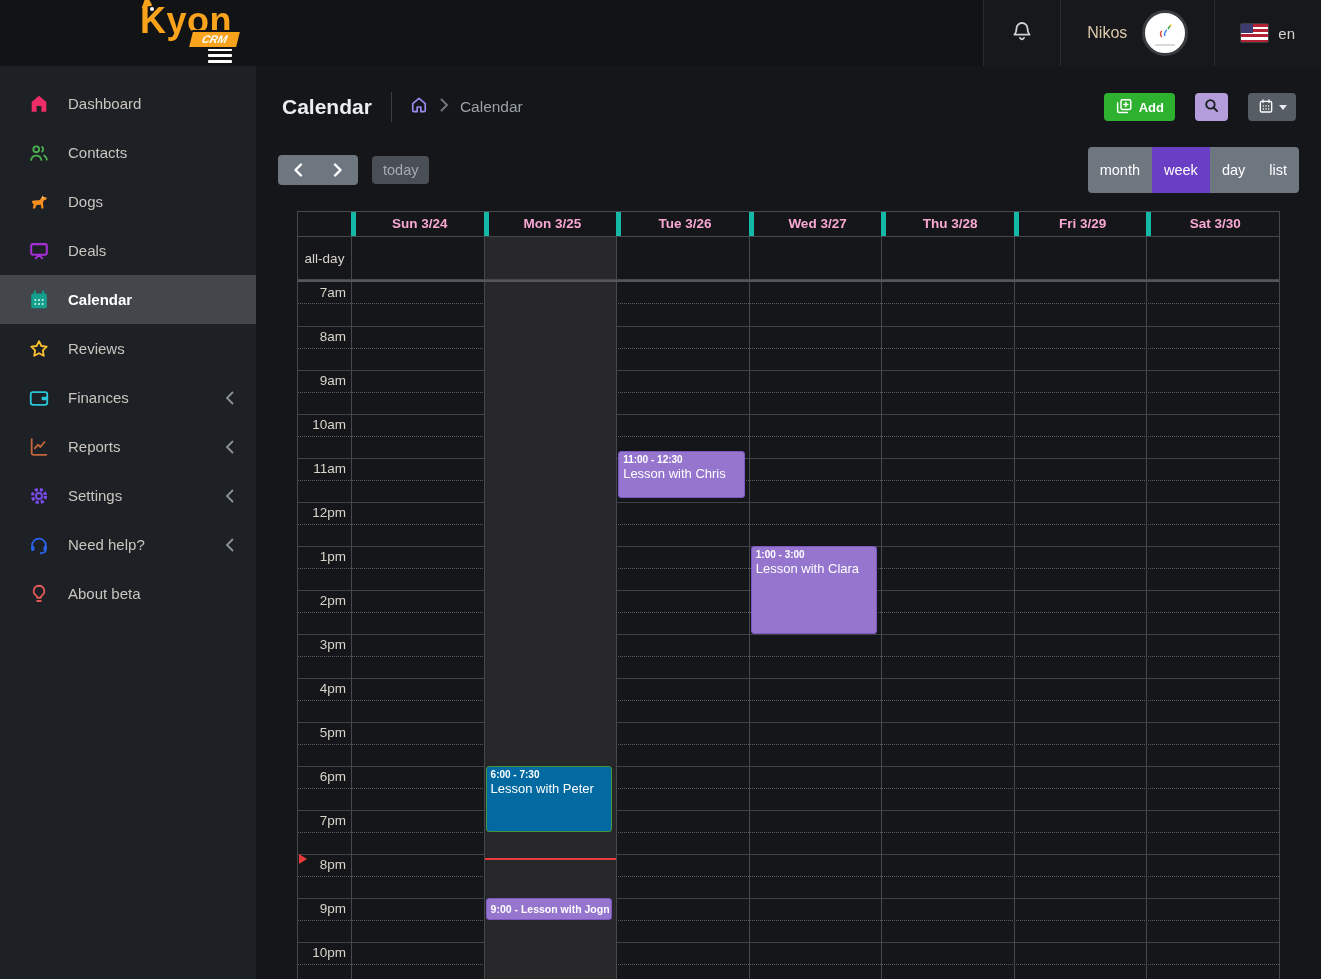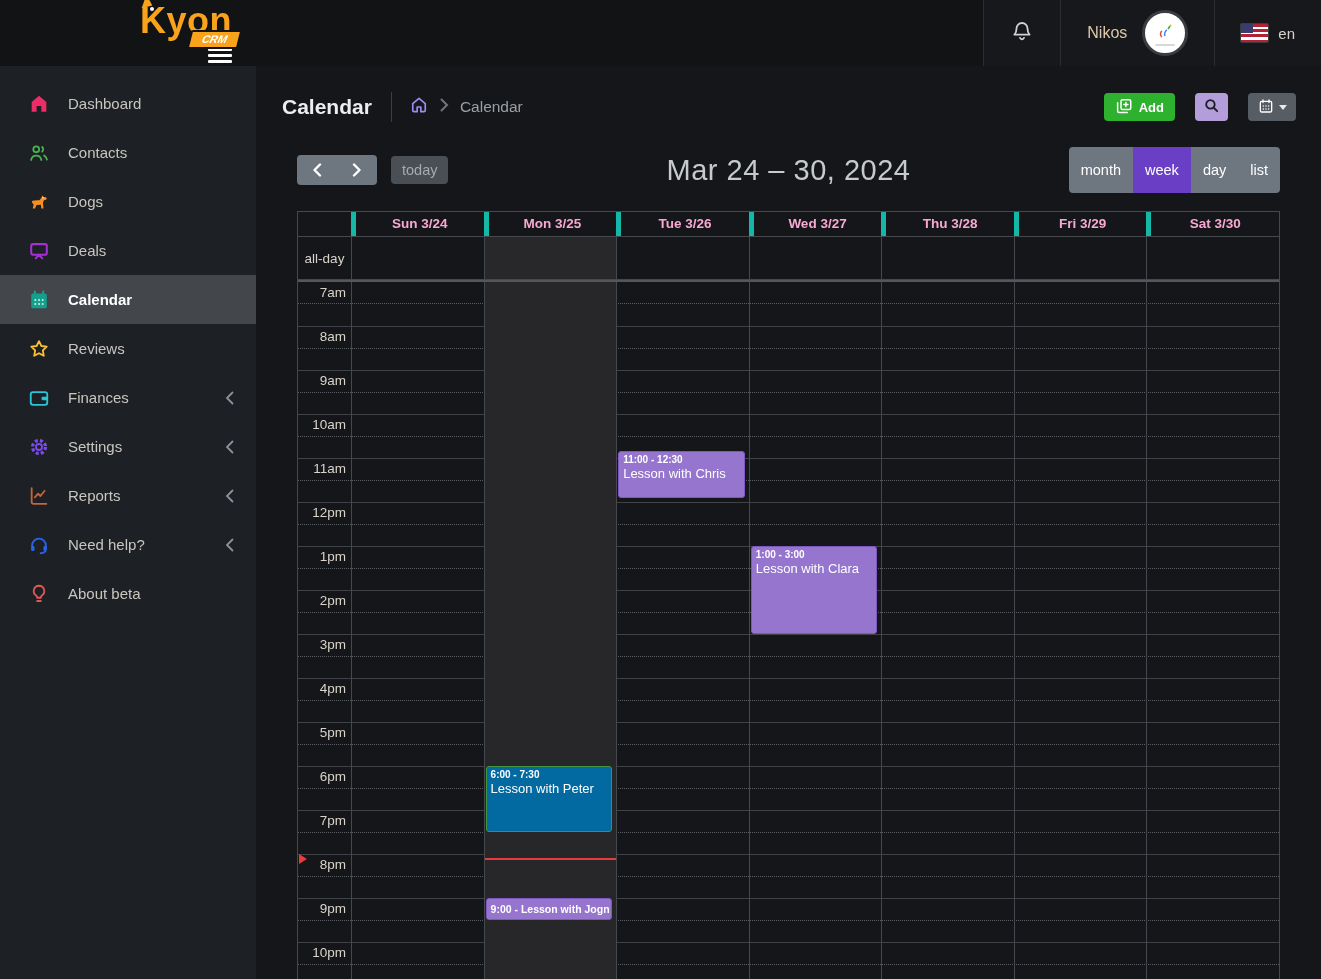--- a/index.html
+++ b/index.html
@@ -43,21 +43,21 @@
   .crumbs { display:flex; align-items:center; gap:11px; }
   .crumb-text { color:#9aa0a6; font-size:15.5px; }
   .ph-actions { margin-left:auto; display:flex; gap:20px; align-items:center; }
   .btn { border:none; border-radius:4px; height:28px; display:flex; align-items:center; justify-content:center; cursor:pointer; font-family:inherit; }
   .btn-add { background:#2eb12e; color:#fff; font-size:13px; font-weight:bold; gap:6px; padding:0 11px; }
   .btn-search { width:33px; background:#b39ddb; }
   .btn-caldrop { width:48px; background:#565d64; gap:5px; }
   .caret-down { width:0; height:0; border:4px solid transparent; border-top:5px solid #e8eaec; margin-top:4px; }
 
   
-  .cal-toolbar { position:relative; margin:28px 41px 0; height:36px; display:flex; align-items:center; }
+  .cal-toolbar { position:relative; margin:28px 22px 0; height:36px; display:flex; align-items:center; }
   .nav-group { display:flex; width:80px; height:30px; background:#6e7680; border-radius:4px; overflow:hidden; }
   .nav-btn { flex:1; display:flex; align-items:center; justify-content:center; cursor:pointer; }
   .btn-today { height:28px; margin-left:14px; padding:0 11px; background:#494f55; border-radius:4px; color:#a4abb2; font-size:14.5px; display:flex; align-items:center; cursor:default; }
   .cal-title { position:absolute; left:50%; top:50%; transform:translate(-50%,-50%); font-size:29px; font-weight:500; color:#c7cacd; letter-spacing:0.5px; white-space:nowrap; }
   .views { margin-left:auto; display:flex; height:46px; border-radius:4px; overflow:hidden; }
   .view-btn { padding:0 12px; display:flex; align-items:center; background:#6e7680; color:#fff; font-size:14.5px; cursor:pointer; }
   .view-btn.active { background:#6a3fc6; }
 
   
   .fc { margin:23px 41px 0; width:983px; border:1px solid #45494e; border-bottom:none; }
@@ -205,40 +205,40 @@
         </span>
         <span class="s-label">Finances</span>
         <span class="chev">
           <svg width="9" height="14" viewBox="0 0 9 14">
             <path d="M7.5 1.5 2 7l5.5 5.5" stroke="#8d9298" stroke-width="1.8" fill="none" stroke-linecap="round"></path>
           </svg>
         </span>
       </div>
       <div class="item">
         <span class="s-icon">
+          <svg width="22" height="22" viewBox="0 0 24 24" fill="none" stroke="#c2663b" stroke-width="2" stroke-linecap="round" stroke-linejoin="round">
+            <path d="M4 3.5v15a2 2 0 0 0 2 2h14"></path>
+            <path d="M7.5 13.5l3.5-4 2.5 2.5 4.5-5.5"></path>
+          </svg>
+        </span>
+        <span class="s-label">Reports</span>
+        <span class="chev">
+          <svg width="9" height="14" viewBox="0 0 9 14">
+            <path d="M7.5 1.5 2 7l5.5 5.5" stroke="#8d9298" stroke-width="1.8" fill="none" stroke-linecap="round"></path>
+          </svg>
+        </span>
+      </div>
+      <div class="item">
+        <span class="s-icon">
           <svg width="22" height="22" viewBox="0 0 24 24" fill="none" stroke="#7b4bec">
             <circle cx="12" cy="12" r="3.3" stroke-width="2"></circle>
             <circle cx="12" cy="12" r="7.1" stroke-width="3.5" stroke-dasharray="3.3 2.3"></circle>
           </svg>
         </span>
         <span class="s-label">Settings</span>
-        <span class="chev">
-          <svg width="9" height="14" viewBox="0 0 9 14">
-            <path d="M7.5 1.5 2 7l5.5 5.5" stroke="#8d9298" stroke-width="1.8" fill="none" stroke-linecap="round"></path>
-          </svg>
-        </span>
-      </div>
-      <div class="item">
-        <span class="s-icon">
-          <svg width="22" height="22" viewBox="0 0 24 24" fill="none" stroke="#c2663b" stroke-width="2" stroke-linecap="round" stroke-linejoin="round">
-            <path d="M4 3.5v15a2 2 0 0 0 2 2h14"></path>
-            <path d="M7.5 13.5l3.5-4 2.5 2.5 4.5-5.5"></path>
-          </svg>
-        </span>
-        <span class="s-label">Reports</span>
         <span class="chev">
           <svg width="9" height="14" viewBox="0 0 9 14">
             <path d="M7.5 1.5 2 7l5.5 5.5" stroke="#8d9298" stroke-width="1.8" fill="none" stroke-linecap="round"></path>
           </svg>
         </span>
       </div>
       <div class="item">
         <span class="s-icon">
           <svg width="22" height="22" viewBox="0 0 24 24" fill="none" stroke="#2a63e8" stroke-width="2" stroke-linecap="round">
             <path d="M4.5 14v-1.5a7.5 7.5 0 0 1 15 0V14"></path>
@@ -330,21 +330,20 @@
             <path d="M8 1.5 2.5 7 8 12.5" stroke="#fff" stroke-width="2.4" fill="none" stroke-linecap="round" stroke-linejoin="round"></path>
           </svg>
       </div>
       <div class="nav-btn">
         <svg width="10" height="14" viewBox="0 0 10 14">
             <path d="M2 1.5 7.5 7 2 12.5" stroke="#fff" stroke-width="2.4" fill="none" stroke-linecap="round" stroke-linejoin="round"></path>
           </svg>
       </div>
     </div>
     <div class="btn-today">today</div>
-    <div class="cal-title">Mar 24 – 30, 2024</div>
     <div class="views">
         <div class="view-btn">month</div>
         <div class="view-btn active">week</div>
         <div class="view-btn">day</div>
         <div class="view-btn">list</div>
       </div>
   </div>
 
   <div class="fc">
     <div class="fc-head">

